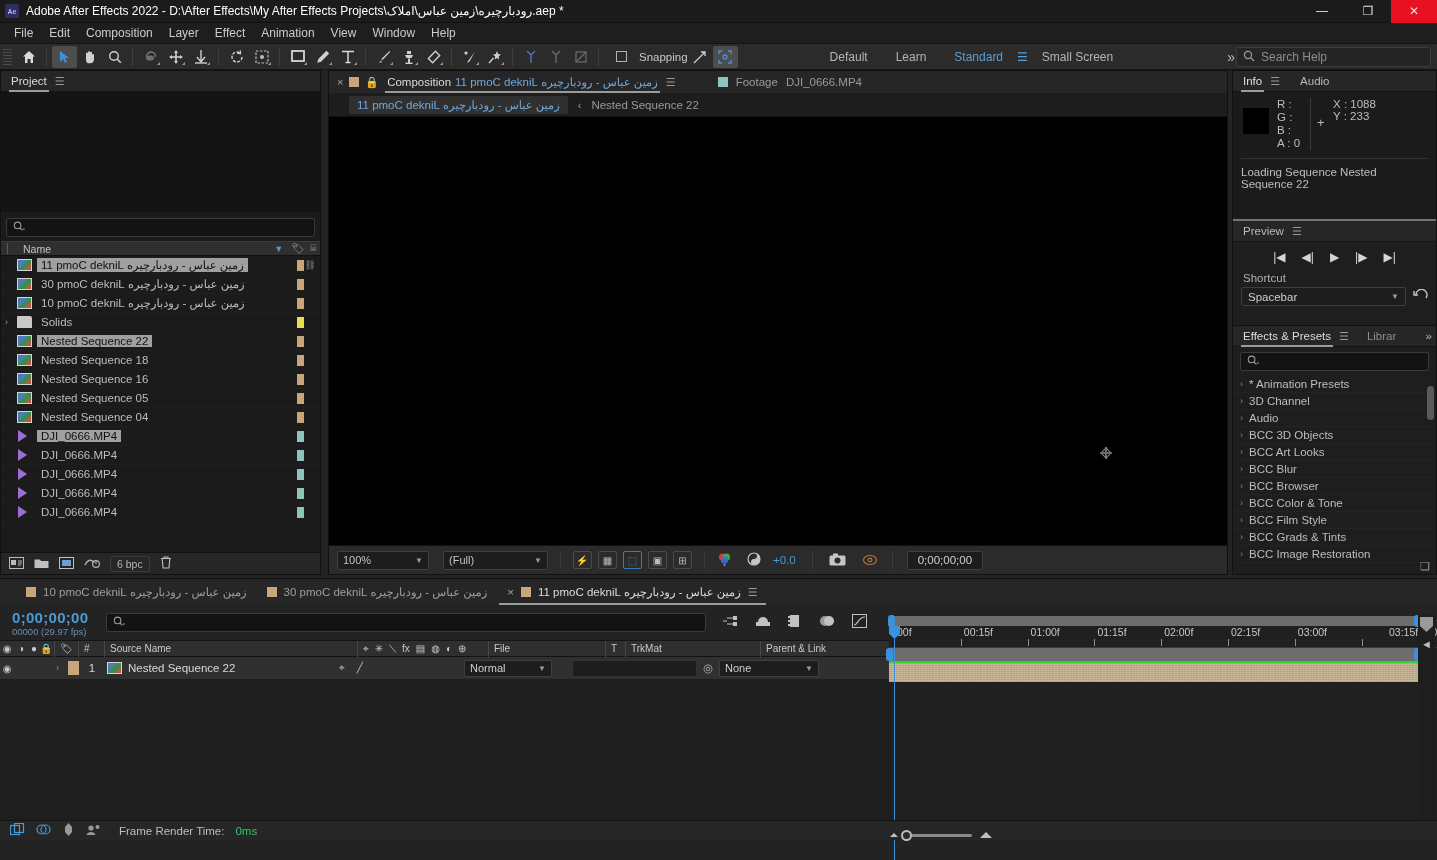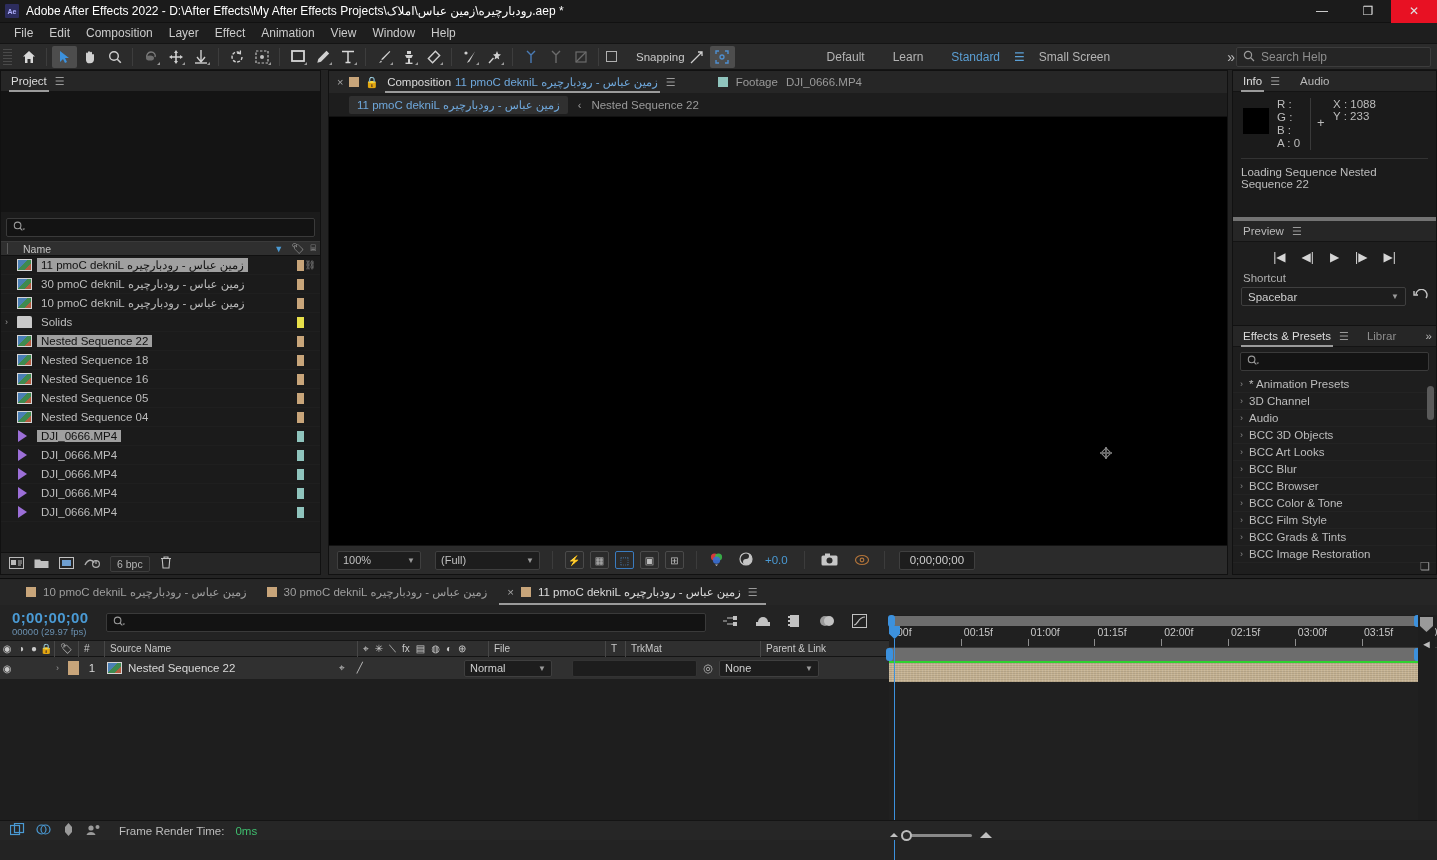--- a/index.html
+++ b/index.html
@@ -41,21 +41,21 @@
             border-bottom:1px solid #151515; position:relative;}
   .tgrip{ width:9px;height:16px;margin:0 4px 0 3px;
           background:repeating-linear-gradient(to bottom,#4a4a4a 0 1px,transparent 1px 3px);}
   .tool{ width:25px;height:22px;display:flex;align-items:center;justify-content:center;
          color:#d0d0d0; position:relative;}
   .tool.sel{ background:#4d4d4d; border-radius:2px;}
   .tool.dim{ color:#6e6e6e;}
   .tsep{ width:1px;height:18px;background:#3d3d3d;margin:0 5px;}
   .tcorner:after{content:"";position:absolute;right:3px;bottom:3px;width:0;height:0;
       border-left:3px solid transparent;border-bottom:3px solid #9a9a9a;}
-  #snapwrap{ display:flex;align-items:center;gap:19px;margin-left:2px;}
+  #snapwrap{ display:flex;align-items:center;gap:12px;margin-left:12px;}
   .snapbox{ width:11px;height:11px;border:1.5px solid #b0b0b0;}
   .ws-item{ font-size:12px; color:#b4b4b4; padding:0 14px;}
   .ws-item.active{ color:#5b9fd4;}
   .ws-ham{ color:#5b9fd4; font-size:12px;}
   #ws-more{ position:absolute; right:202px; color:#bbb; font-size:14px;}
   #searchhelp{
      position:absolute; right:6px; top:3px; width:195px;height:20px;
      background:#252525;border:1px solid #3c3c3c;border-radius:2px;
      display:flex;align-items:center;padding-left:6px;color:#8d8d8d;font-size:12px;gap:6px;}
 
@@ -117,21 +117,21 @@
   .sel-ctl{ height:19px;background:#1d1d1d;border:1px solid #3f3f3f;border-radius:2px;
       display:flex;align-items:center;justify-content:space-between;padding:0 5px;color:#c0c0c0;font-size:11px;}
   .vbtn{ width:19px;height:18px;border:1px solid #4a4a4a;display:flex;align-items:center;
       justify-content:center;color:#bbb;font-size:10px;border-radius:2px;}
   .vbtn.on{ border-color:#3a7bbf;color:#4f8fd0;}
   .tcdisp{ height:19px;border:1px solid #3f3f3f;background:#1d1d1d;display:flex;align-items:center;
       padding:0 10px;color:#cfcfcf;font-size:11.5px;border-radius:2px;}
 
   
   #rdock{ left:1232px; top:70px; width:205px; height:505px; background:#1e1e1e;}
-  #info{ height:150px;background:#1b1b1b;border-bottom:4px solid #737373;}
+  #info{ height:150px;background:#1b1b1b;border-bottom:2px solid #737373;}
   #info-body{ display:flex; padding:6px 10px 0 10px; font-size:11.5px;color:#bdbdbd;}
   #swatch-blk{ width:26px;height:26px;background:#000;margin:10px 8px 0 0;}
   .rgba div{ line-height:13px;}
   #xy{ border-left:1px solid #3a3a3a; padding-left:22px; margin-left:10px; position:relative;}
   #xy .plus{ position:absolute;left:6px;top:17px;color:#bbb;font-size:13px;}
   #info-msg{ margin:8px 8px 0 8px; border-top:1px solid #333; padding-top:7px; font-size:11.5px;color:#bdbdbd;}
   #preview{ height:105px;background:#1e1e1e;border-bottom:1px solid #111;}
   #transport{ display:flex;justify-content:center;gap:16px;margin-top:8px;color:#d5d5d5;font-size:12px;}
   #shortcut-lbl{ margin:8px 0 3px 10px;color:#b0b0b0;}
   #shortcut-row{ display:flex;align-items:center;gap:7px;padding:0 8px;}
@@ -541,21 +541,21 @@
     <span class="bc-chip rtl">زمین عباس - رودبارچیره Linked Comp 11</span>
     <span class="bc-next">‹</span>
     <span class="bc-plain">Nested Sequence 22</span>
   </div>
   <div id="comp-canvas">
     <div id="anchor">
         <span></span>
       </div>
   </div>
   <div id="comp-foot">
-    <div class="sel-ctl" style="width:84px;">
+    <div class="sel-ctl" style="width:92px;">
       <span>100%</span>
       <span style="font-size:8px;color:#9a9a9a;">▼</span>
     </div>
     <div class="sel-ctl" style="width:105px;margin-left:8px;">
       <span>(Full)</span>
       <span style="font-size:8px;color:#9a9a9a;">▼</span>
     </div>
     <span style="width:1px;height:18px;background:#3c3c3c;margin:0 6px;"></span>
     <div class="vbtn">⚡</div>
     <div class="vbtn">▦</div>
@@ -849,21 +849,21 @@
         <div class="tlabel" style="left: 141.6px;">01:00f</div>
         <div class="tick" style="left: 205.4px;"></div>
         <div class="tlabel" style="left: 208.4px;">01:15f</div>
         <div class="tick" style="left: 272.2px;"></div>
         <div class="tlabel" style="left: 275.2px;">02:00f</div>
         <div class="tick" style="left: 339px;"></div>
         <div class="tlabel" style="left: 342px;">02:15f</div>
         <div class="tick" style="left: 405.8px;"></div>
         <div class="tlabel" style="left: 408.8px;">03:00f</div>
         <div class="tick" style="left: 472.6px;"></div>
-        <div class="tlabel" style="left: 475px;">03:15f</div>
+        <div class="tlabel" style="left: 500px;">03:15f</div>
         <div class="tick" style="left: 539.4px;"></div>
         <div class="tlabel" style="left: 542.4px;">04</div>
       </div>
     <div id="workbar">
       <div class="navcap" style="left:-3px;top:0;height:13px;"></div>
       <div class="navcap" style="right:-3px;top:0;height:13px;"></div>
     </div>
     <div id="greenline"></div>
     <div id="layerbar"></div>
     <div id="cti"></div>

